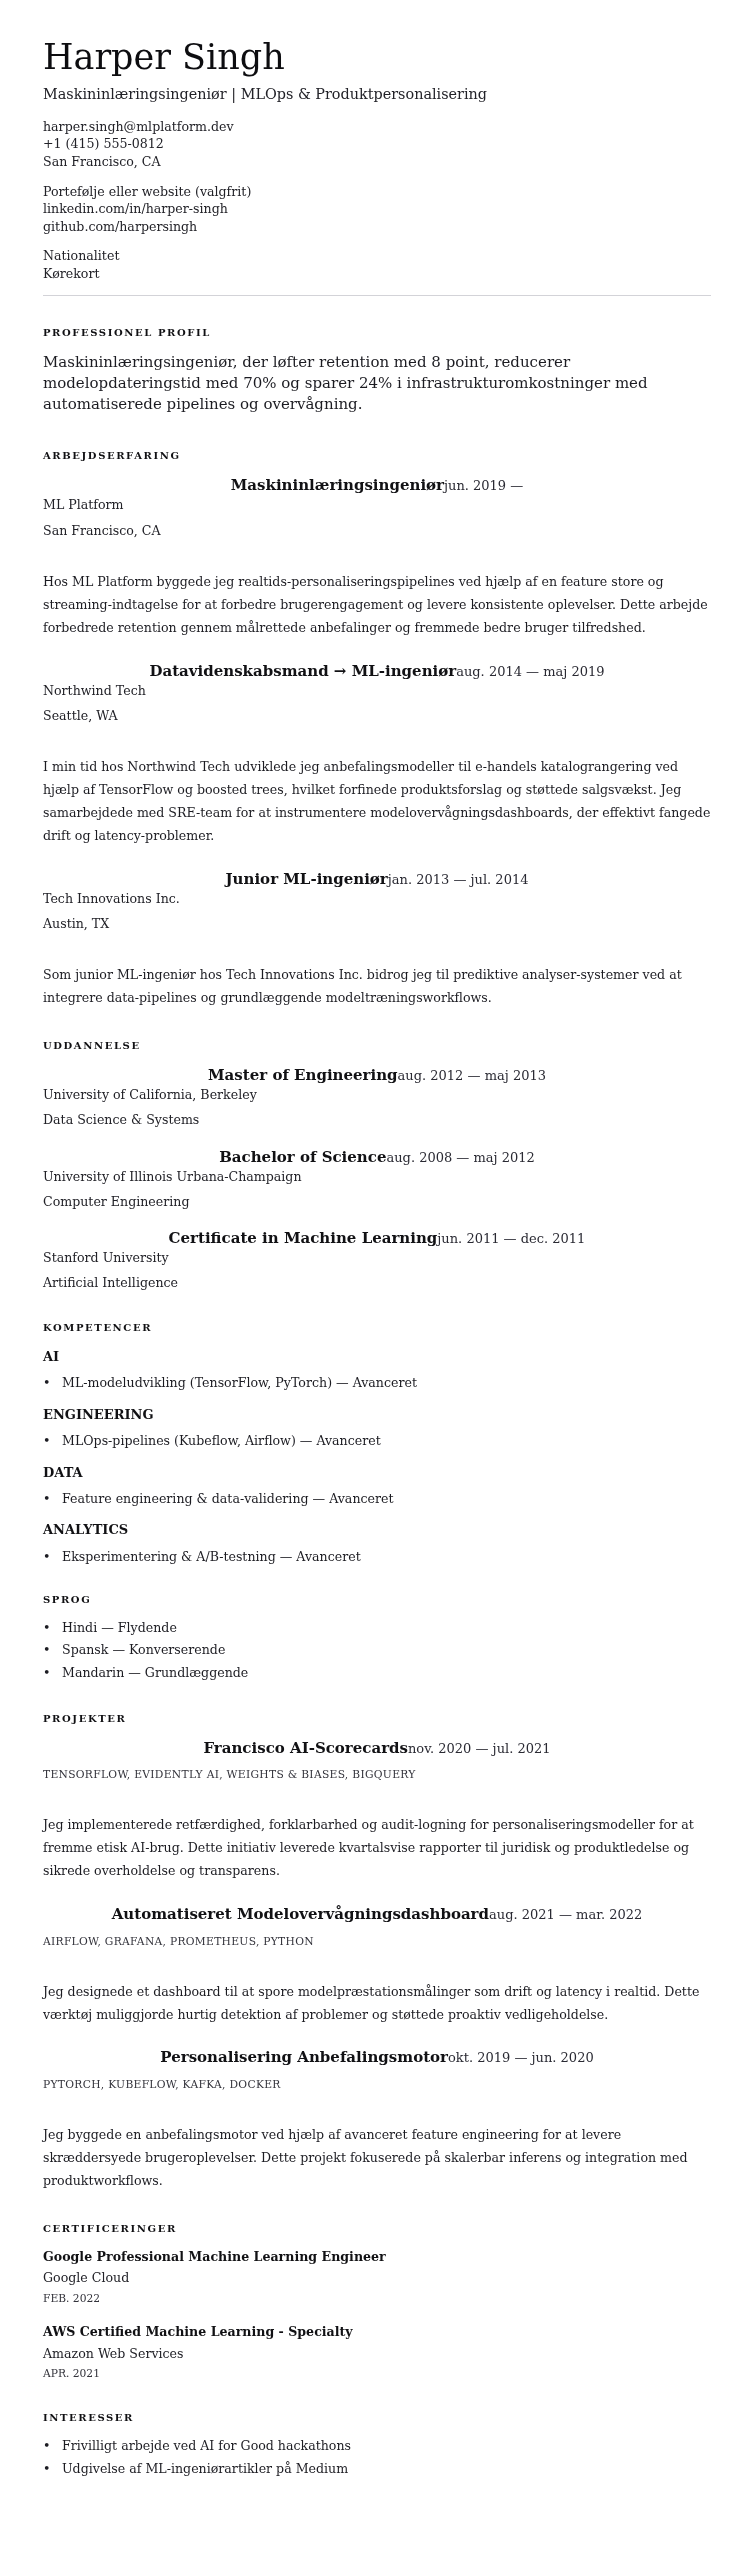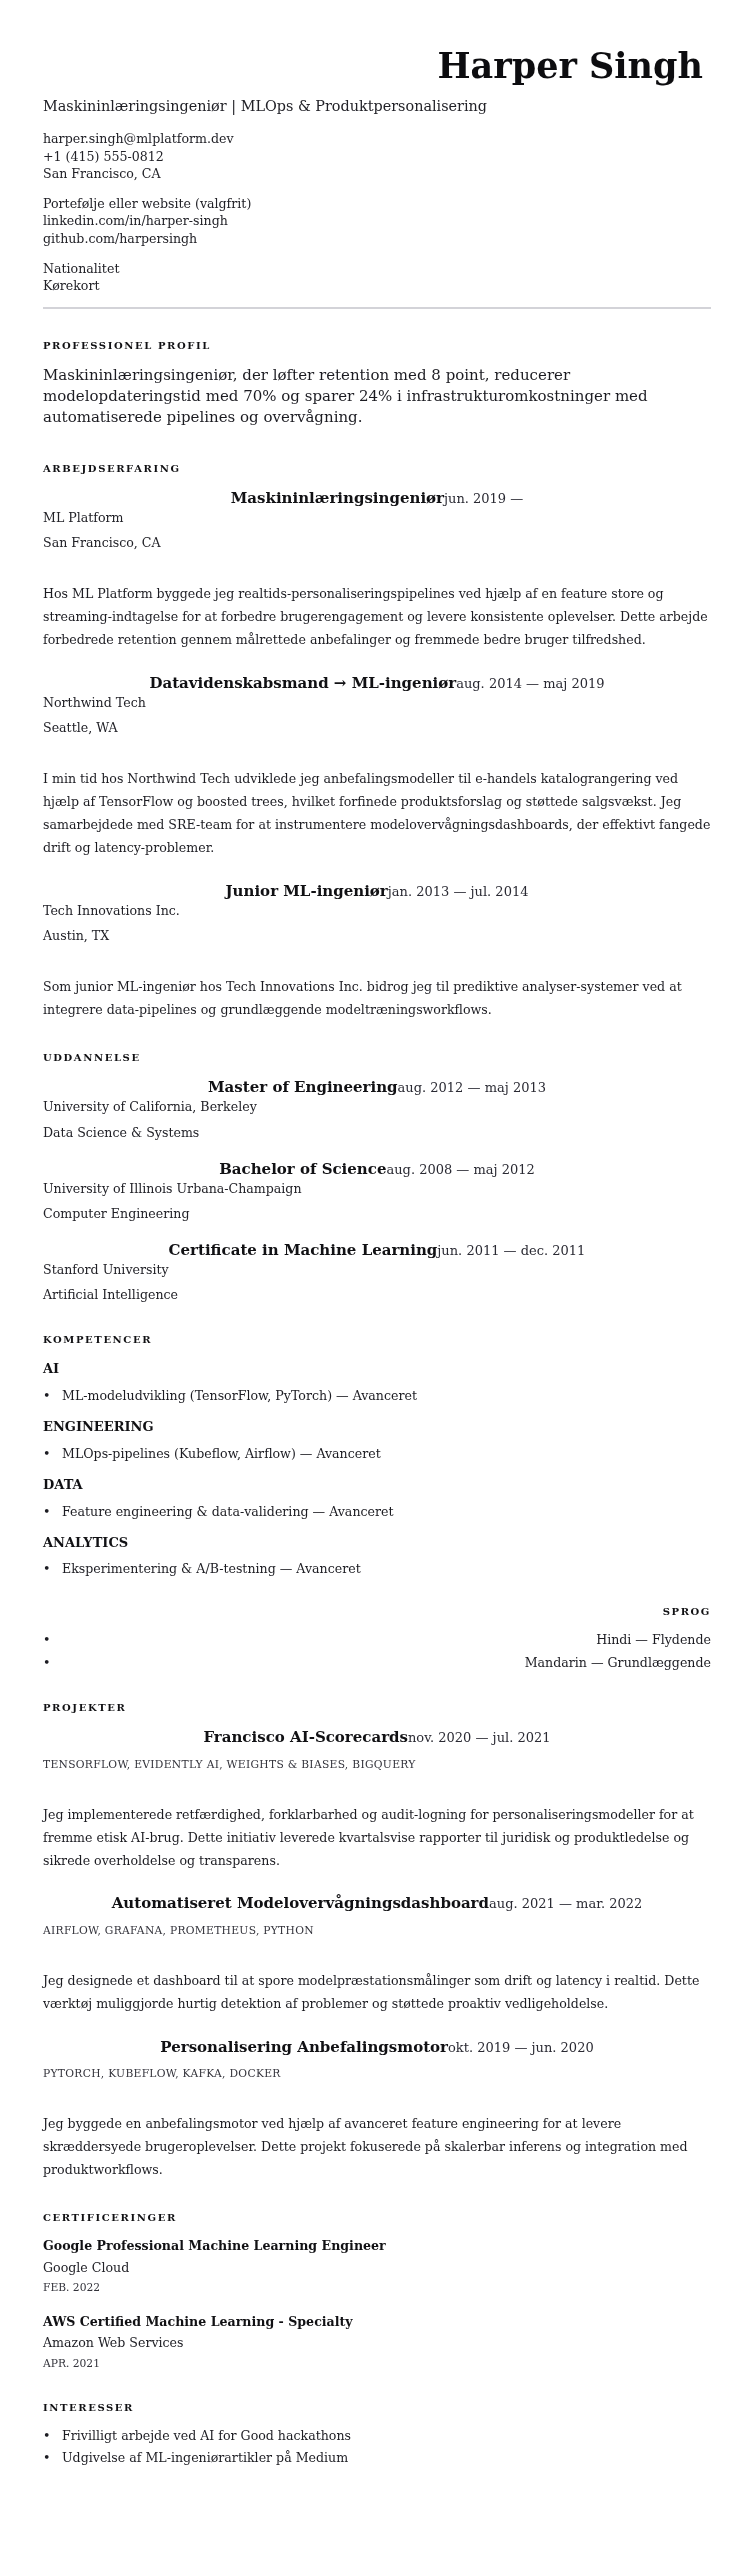--- a/index.html
+++ b/index.html
@@ -2,21 +2,21 @@
 <html style="font-size:10px"><head>
 <meta charset="utf-8">
 <style>
   html, body { margin: 0; padding: 0; background: #ffffff; }
   body {
     width: 754px;
     font-family: "DejaVu Serif", serif;
     color: #1c1c22;
   }
   .page { padding: 35px 43px 38px 43px; }
-  .name { font-size: 35px; font-weight: bold; margin: 8px; line-height: 45px; color: #0d0d10; text-align: right; }
+  .name { font-size: 35px; font-weight: normal; margin: 0; line-height: 45px; color: #0d0d10; }
   .headline { font-size: 14.4px; margin: 3.8px 0 0 0; line-height: 20px; color: #222228; }
   .contact-row { display: flex; gap: 0 20px; font-size: 12.6px; line-height: 17.6px; margin-top: 12px; color: #222228; }
   .contact-row:first-of-type { margin-top: 16.3px; }
   .contact-wrap { margin-top: 14px; }
   .contact-wrap .contact-row { margin-top: 0; margin-bottom: 12px; flex-direction: column; }
   .divider { height: 1.3px; background: #d3d3d8; border: 0; margin: 12.6px 0 0 0; }
   .section { margin-top: 33px; }
   .section-title { font-size: 10px; font-weight: bold; letter-spacing: 1.6px; text-transform: uppercase; margin: 0 0 14px 0; color: #111114; }
   .profile-text { font-size: 15px; line-height: 21px; margin: 0; color: #1c1c22; }
   .entry { margin-bottom: 21.4px; }
@@ -157,24 +157,25 @@
       </ul>
     </div>
     <div>
       <h3 class="skill-group-title">ANALYTICS</h3>
       <ul class="bullet-list">
         <li>Eksperimentering &amp; A/B-testning — Avanceret</li>
       </ul>
     </div>
   </section>
 
-  <section class="section" style="margin-top:28px;text-align:right;">
+  <section class="section" style="margin-top:28px;">
     <h2 class="section-title">Sprog</h2>
     <ul class="bullet-list">
       <li>Hindi — Flydende</li>
+      <li>Spansk — Konverserende</li>
       <li>Mandarin — Grundlæggende</li>
     </ul>
   </section>
 
   <section class="section" style="margin-top:31px;">
     <h2 class="section-title">Projekter</h2>
 
     <div class="entry">
       <div class="entry-head">
         <span class="entry-title">Francisco AI-Scorecards</span>

